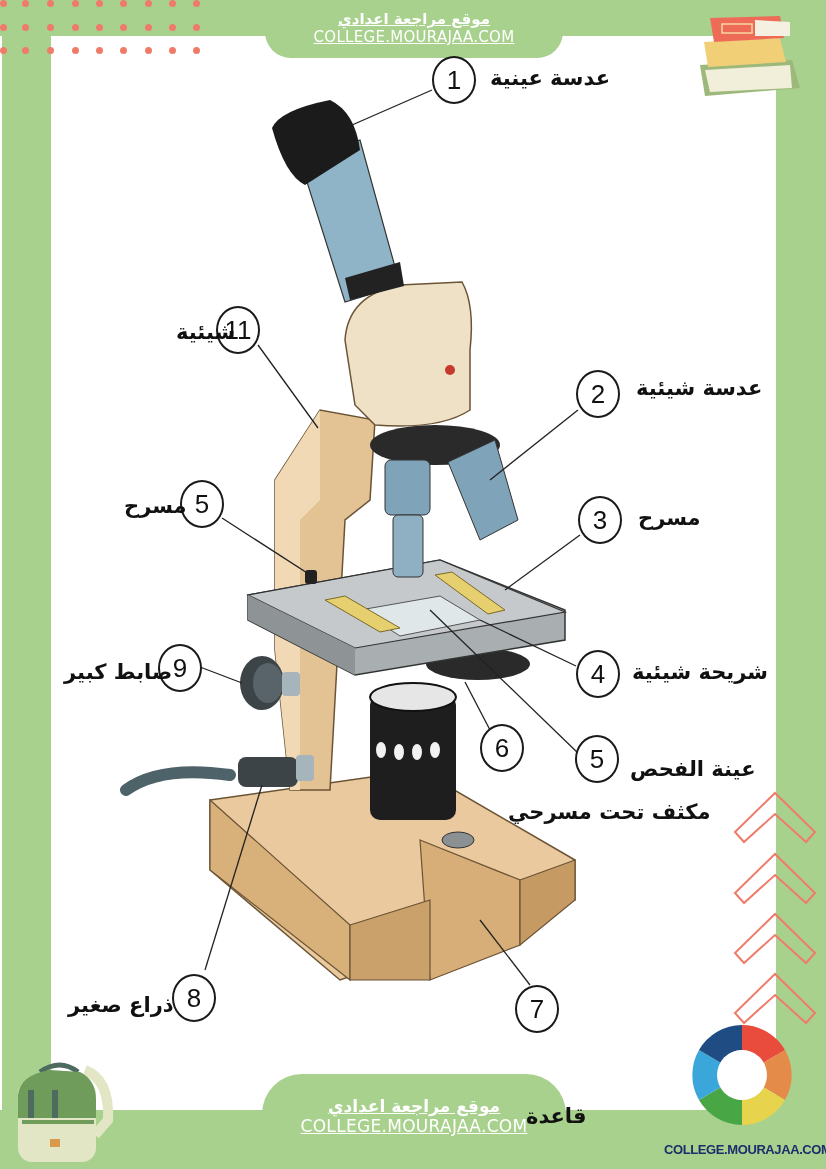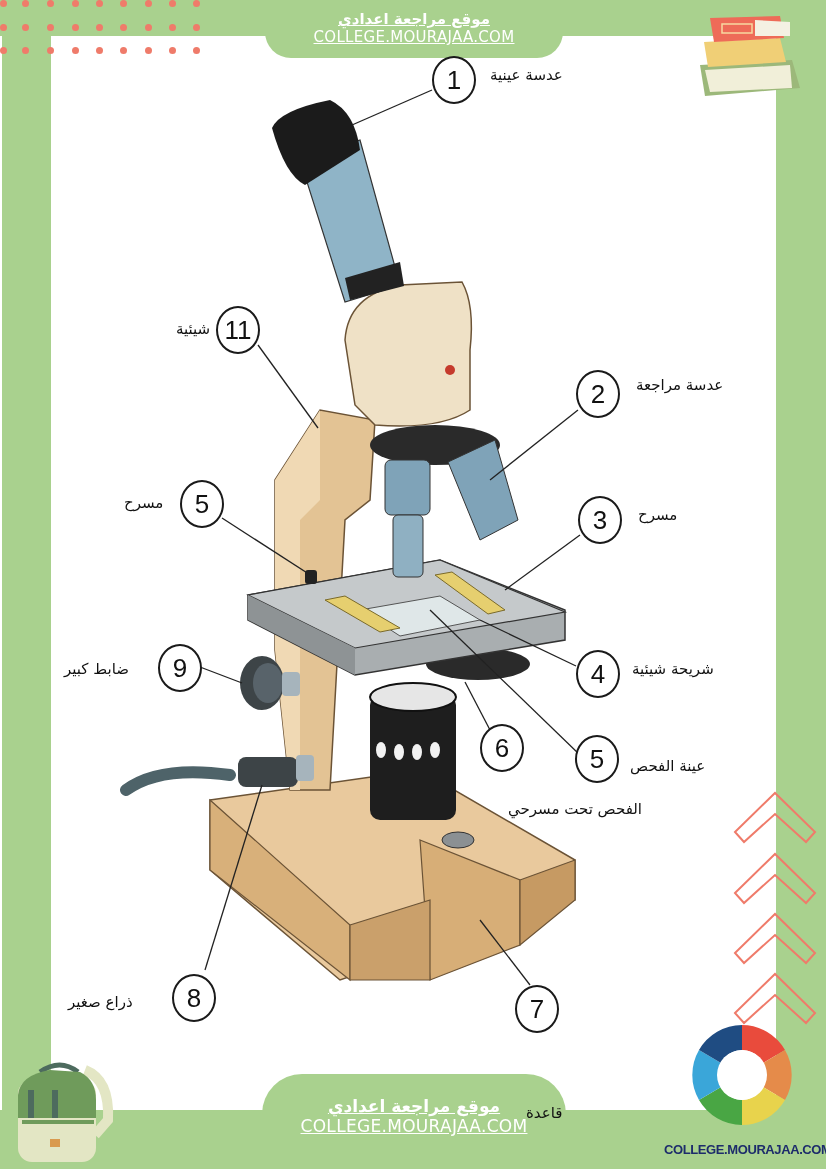--- a/index.html
+++ b/index.html
@@ -23,21 +23,21 @@
     .banner-bottom .ar { font-size: 17px; line-height: 20px; }
     .banner-bottom .en { font-size: 17px; line-height: 21px; }
 
     .paper { position: absolute; left: 51px; top: 58px; width: 725px; height: 1052px; background: #ffffff; }
 
     .diagram { position: absolute; left: 0; top: 0; width: 826px; height: 1169px; }
 
     .callout { position: absolute; width: 44px; height: 48px; border: 2px solid #1a1a1a; border-radius: 50%;
                background: #ffffff; display: flex; align-items: center; justify-content: center;
                font-family: "Liberation Sans", sans-serif; font-size: 26px; color: #111; }
-    .label { position: absolute; font-family: "DejaVu Sans", sans-serif; font-weight: normal; font-size: 15px;
+    .label { position: absolute; font-family: "DejaVu Sans", sans-serif; font-weight: bold; font-size: 21px;
              color: #111; direction: rtl; white-space: nowrap; }
 
     .logo-text { position: absolute; left: 664px; top: 1142px; width: 162px; text-align: center;
                  font-family: "Liberation Sans", sans-serif; font-weight: bold; font-size: 13px; color: #1d2c6b; letter-spacing: -0.4px; }
   </style>
 </head>
 <body>
 
 <div class="frame-green frame-top"></div>
 <div class="frame-green frame-left"></div>
@@ -196,24 +196,24 @@
 <div class="callout" style="left:576px;top:650px">4</div>
 <div class="callout" style="left:575px;top:735px">5</div>
 <div class="callout" style="left:480px;top:724px">6</div>
 <div class="callout" style="left:515px;top:985px">7</div>
 <div class="callout" style="left:172px;top:974px">8</div>
 <div class="callout" style="left:158px;top:644px">9</div>
 <div class="callout" style="left:180px;top:480px">5</div>
 <div class="callout" style="left:216px;top:306px">11</div>
 
 <div class="label" style="left:490px;top:66px">عدسة عينية</div>
-<div class="label" style="left:636px;top:376px">عدسة مراجعة</div>
+<div class="label" style="left:636px;top:376px">عدسة شيئية</div>
 <div class="label" style="left:638px;top:506px">مسرح</div>
 <div class="label" style="left:632px;top:660px">شريحة شيئية</div>
 <div class="label" style="left:630px;top:757px">عينة الفحص</div>
-<div class="label" style="left:508px;top:800px">الفحص تحت مسرحي</div>
+<div class="label" style="left:508px;top:800px">مكثف تحت مسرحي</div>
 <div class="label" style="left:526px;top:1104px">قاعدة</div>
 <div class="label" style="left:68px;top:993px">ذراع صغير</div>
 <div class="label" style="left:64px;top:660px">ضابط كبير</div>
 <div class="label" style="left:124px;top:494px">مسرح</div>
 <div class="label" style="left:176px;top:320px">شيئية</div>
 
 <div class="logo-text">COLLEGE.MOURAJAA.COM</div>
 
 </body></html>

